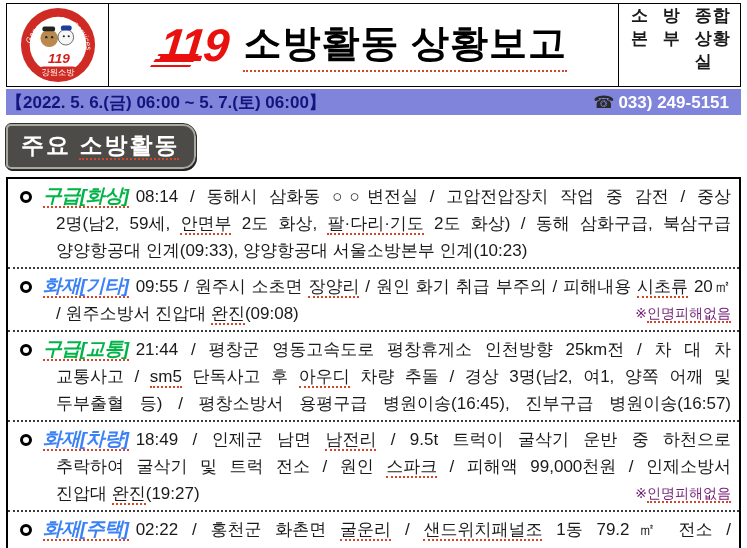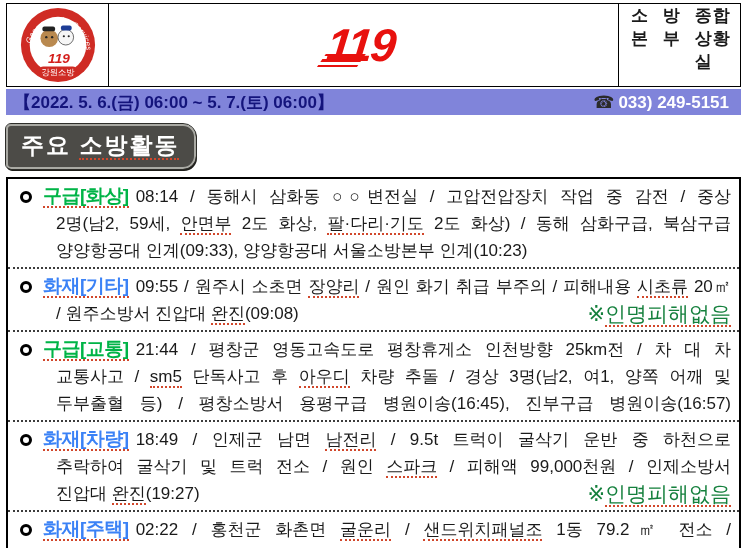--- a/index.html
+++ b/index.html
@@ -18,21 +18,21 @@
   .logo119 { position:relative; color:#e8110e; font-weight:900; font-style:italic;
     font-size:46px; letter-spacing:-2px; padding-right:6px; transform:skewX(-6deg); }
   .logo119::after { content:""; position:absolute; left:-4px; bottom:5px; width:40px; height:13px;
     background:repeating-linear-gradient(to bottom,#e8110e 0 2.5px,transparent 2.5px 5.5px);
     transform:skewX(-30deg); }
   .main-title { font-size:38px; font-weight:900; letter-spacing:1px; color:#000;
     border-bottom:2px dotted #d1472b; padding-bottom:1px; white-space:nowrap; }
 
   
   .period-bar { margin-top:2px; height:26px; background:#8084da; display:flex;
-    align-items:center; justify-content:space-between; padding:0 12px 0 8px; }
+    align-items:center; justify-content:space-between; padding:0 12px 0 0; }
   .period-text { font-weight:bold; font-size:17px; color:#14147c; letter-spacing:0; }
   .phone { font-weight:bold; font-size:17px; color:#ffffff; }
   .phone .tel-icon { color:#2a2a2a; margin-right:4px; }
 
   
   .plaque { margin:9px 0 0 0; display:inline-block; background:#4c4b47;
     border:2px solid #a9a9a3; outline:1px solid #2e2e2a;
     border-radius:5px 13px 13px 5px; box-shadow:1px 2px 0 #1d1d19;
     padding:4px 15px 6px 13px; }
   .plaque span { color:#fff; font-weight:800; font-size:23px; letter-spacing:2px;text-align:center; }
@@ -41,25 +41,25 @@
   
   .list { margin-top:8px; border:2px solid #000; border-bottom:none; }
   .item { padding:3px 8px 3px 12px; border-bottom:2px dotted #3c3c3c; }
   .item:last-child { border-bottom:none; }
   .line { font-size:17px; line-height:27px; white-space:nowrap; }
   .line.just { text-align:justify; text-align-last:justify; white-space:normal; }
   .line.cont { padding-left:36px; }
   .bullet { display:inline-block; width:12px; height:12px; border:3px solid #000;
     border-radius:50%; margin-right:11px; vertical-align:-1px; }
   .cat { font-weight:800; font-size:19px; margin-right:7px;
-    border-bottom:2px dotted #d1472b; letter-spacing:-0.5px; }
+    border-bottom:2px dotted #d1472b; letter-spacing:-0.5px;font-style:italic; }
   .cat.green { color:#00b447; }
   .cat.red { color:#3b82f6; }
   .sq { border-bottom:2px dotted #d1472b; }
-  .note { float:right; font-size:21px; color:#15803d; }
+  .note { float:right; font-size:14px; color:#701a75; }
   .note .sq { border-bottom:2px dotted #d1472b; }
 </style>
 </head>
 <body>
 
 <div class="page">
 
   
   <div class="header">
     <div class="logo-cell">
@@ -80,20 +80,21 @@
           <circle cx="34" cy="32" r="1.2" fill="#222"></circle>
         <circle cx="46" cy="31" r="1.1" fill="#222"></circle>
           <circle cx="51" cy="31" r="1.1" fill="#222"></circle>
         <text x="41" y="58" text-anchor="middle" font-size="14" font-weight="bold" font-style="italic" fill="#d41f1c">119</text>
         <rect x="21" y="62" width="38" height="12" rx="4" fill="#cf2b24"></rect>
         <text x="40" y="71" text-anchor="middle" font-size="8.5" fill="#ffffff">강원소방</text>
       </svg>
     </div>
     <div class="title-cell">
       <span class="logo119">119</span>
+      <span class="main-title">소방활동 상황보고</span>
     </div>
     <div class="office-cell">
       <span class="l1">소 방 본 부</span>
       <span class="l2">종합상황실</span>
     </div>
   </div>
 
   
   <div class="period-bar">
     <span class="period-text">【2022. 5. 6.(금) 06:00 ~ 5. 7.(토) 06:00】</span>

